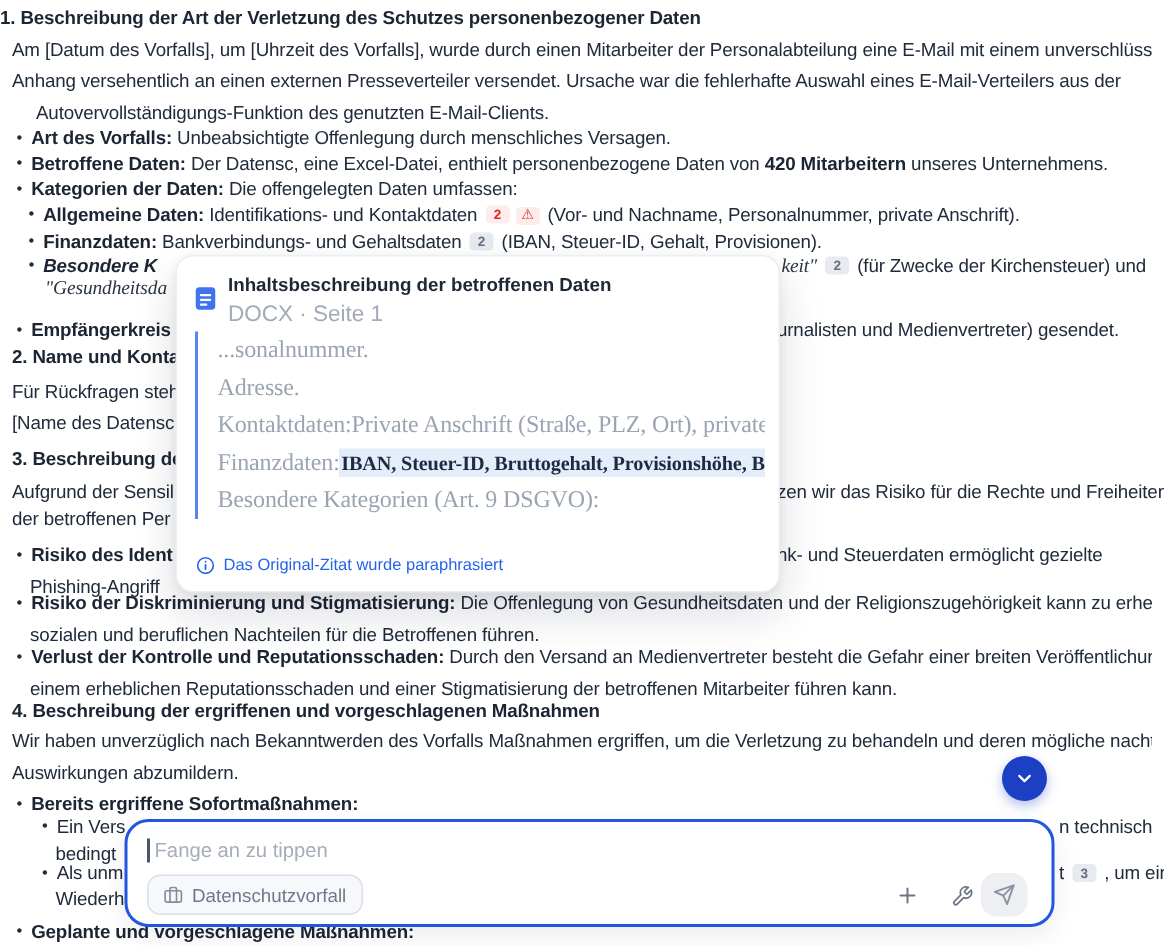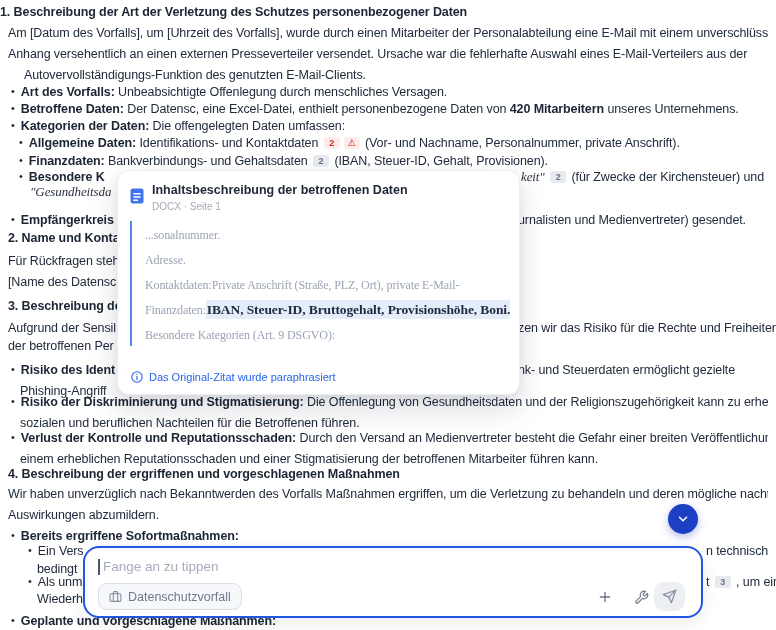--- a/index.html
+++ b/index.html
@@ -17,24 +17,24 @@
       vertical-align:1px;margin:0 2px;}
   .seg-badge{background:#e7eaef;color:#667085;}
   .seg-badge-red{background:#fdecec;color:#d92d20;}
   .seg-warn{background:#fdecec;color:#d92d20;font-size:9.5px;font-weight:400;}
   
   .popup{position:absolute;left:117px;top:170px;width:401px;height:223px;background:#ffffff;
          border:1px solid #eceef2;border-radius:12px;z-index:10;
          box-shadow:0 14px 30px rgba(16,24,40,.14),0 3px 8px rgba(16,24,40,.06);}
   .popup-header{position:absolute;left:12px;top:12px;right:10px;display:flex;gap:8px;align-items:center;}
   .popup-title{font-size:12.5px;font-weight:700;color:#1d2736;line-height:15px;}
-  .popup-sub{font-size:10px;color:#a3aab6;margin-top:3px;}
+  .popup-sub{font-size:15px;color:#a3aab6;margin-top:3px;}
   .quote{position:absolute;left:12px;top:50px;right:9px;border-left:2px solid #5585ee;padding-left:13px;overflow:hidden;}
   .qline{white-space:nowrap;overflow:hidden;line-height:25px;height:25px;}
-  .seg-quote{font-family:"Liberation Serif",serif;font-size:12px;letter-spacing:-0.1px;color:#9aa4b3;}
+  .seg-quote{font-family:"Liberation Serif",serif;font-size:16px;letter-spacing:-0.1px;color:#9aa4b3;}
   .seg-quote-highlight{font-family:"Liberation Serif",serif;font-size:13.5px;letter-spacing:-0.1px;
       color:#1f2940;font-weight:700;background:#e4eefb;padding:2px 1px;}
   .popup-footer{position:absolute;left:13px;bottom:11px;display:flex;align-items:center;gap:6px;
       color:#2563eb;font-size:11px;}
   
   .scrollbtn{position:absolute;left:668px;top:504px;width:30px;height:30px;border-radius:50%;
       background:#1d3fc4;display:flex;align-items:center;justify-content:center;z-index:20;
       box-shadow:0 3px 8px rgba(29,63,196,.35);border:none;cursor:pointer;}
   
   .composer{position:absolute;left:83px;top:546px;width:620px;height:72px;background:#ffffff;
@@ -59,21 +59,21 @@
   <div id="doc">
       <div class="dline" style="top: 4px; left: 0;"><span class="seg-bold">1. Beschreibung der Art der Verletzung des Schutzes personenbezogener Daten</span></div>
       <div class="dline clip" style="top: 25px; left: 8px;"><span>Am [Datum des Vorfalls], um [Uhrzeit des Vorfalls], wurde durch einen Mitarbeiter der Personalabteilung eine E-Mail mit einem unverschlüsselten</span></div>
       <div class="dline clip" style="top: 46px; left: 8px;"><span>Anhang versehentlich an einen externen Presseverteiler versendet. Ursache war die fehlerhafte Auswahl eines E-Mail-Verteilers aus der</span></div>
       <div class="dline" style="top: 67px; left: 24px;"><span>Autovervollständigungs-Funktion des genutzten E-Mail-Clients.</span></div>
       <div class="dline" style="top: 84px; left: 11px;"><span class="seg-bullet">•</span><span class="seg-bold">Art des Vorfalls:</span><span> Unbeabsichtigte Offenlegung durch menschliches Versagen.</span></div>
       <div class="dline clip" style="top: 101px; left: 11px;"><span class="seg-bullet">•</span><span class="seg-bold">Betroffene Daten:</span><span> Der Datensc, eine Excel-Datei, enthielt personenbezogene Daten von </span><span class="seg-bold">420 Mitarbeitern</span><span> unseres Unternehmens.</span></div>
       <div class="dline" style="top: 118px; left: 11px;"><span class="seg-bullet">•</span><span class="seg-bold">Kategorien der Daten:</span><span> Die offengelegten Daten umfassen:</span></div>
       <div class="dline" style="top: 135px; left: 19px;"><span class="seg-bullet">•</span><span class="seg-bold">Allgemeine Daten:</span><span> Identifikations- und Kontaktdaten </span><span class="seg-badge-red">2</span><span class="seg-warn">⚠</span><span> (Vor- und Nachname, Personalnummer, private Anschrift).</span></div>
       <div class="dline" style="top: 153px; left: 19px;"><span class="seg-bullet">•</span><span class="seg-bold">Finanzdaten:</span><span> Bankverbindungs- und Gehaltsdaten </span><span class="seg-badge">2</span><span> (IBAN, Steuer-ID, Gehalt, Provisionen).</span></div>
-      <div class="dline" style="top: 169px; left: 19px;"><span class="seg-bullet">•</span><span class="seg-bold">Besondere K</span></div>
+      <div class="dline" style="top: 169px; left: 19px; font-style: italic;"><span class="seg-bullet">•</span><span class="seg-bold">Besondere K</span></div>
       <div class="dline" style="top: 169px; left: 521px;"><span class="seg-italic-serif">keit"</span><span> </span><span class="seg-badge">2</span><span> (für Zwecke der Kirchensteuer) und</span></div>
       <div class="dline" style="top: 184px; left: 30px;"><span class="seg-italic-serif">"Gesundheitsda</span></div>
       <div class="dline" style="top: 212px; left: 11px;"><span class="seg-bullet">•</span><span class="seg-bold">Empfängerkreis</span></div>
       <div class="dline" style="top: 212px; left: 518px;"><span>urnalisten und Medienvertreter) gesendet.</span></div>
       <div class="dline" style="top: 230px; left: 8px;"><span class="seg-bold">2. Name und Konta</span></div>
       <div class="dline" style="top: 253px; left: 8px;"><span>Für Rückfragen steh</span></div>
       <div class="dline" style="top: 274px; left: 8px;"><span>[Name des Datensc</span></div>
       <div class="dline" style="top: 298px; left: 8px;"><span class="seg-bold">3. Beschreibung de</span></div>
       <div class="dline" style="top: 320px; left: 8px;"><span>Aufgrund der Sensil</span></div>
       <div class="dline" style="top: 320px; left: 518px;"><span>zen wir das Risiko für die Rechte und Freiheiten</span></div>

